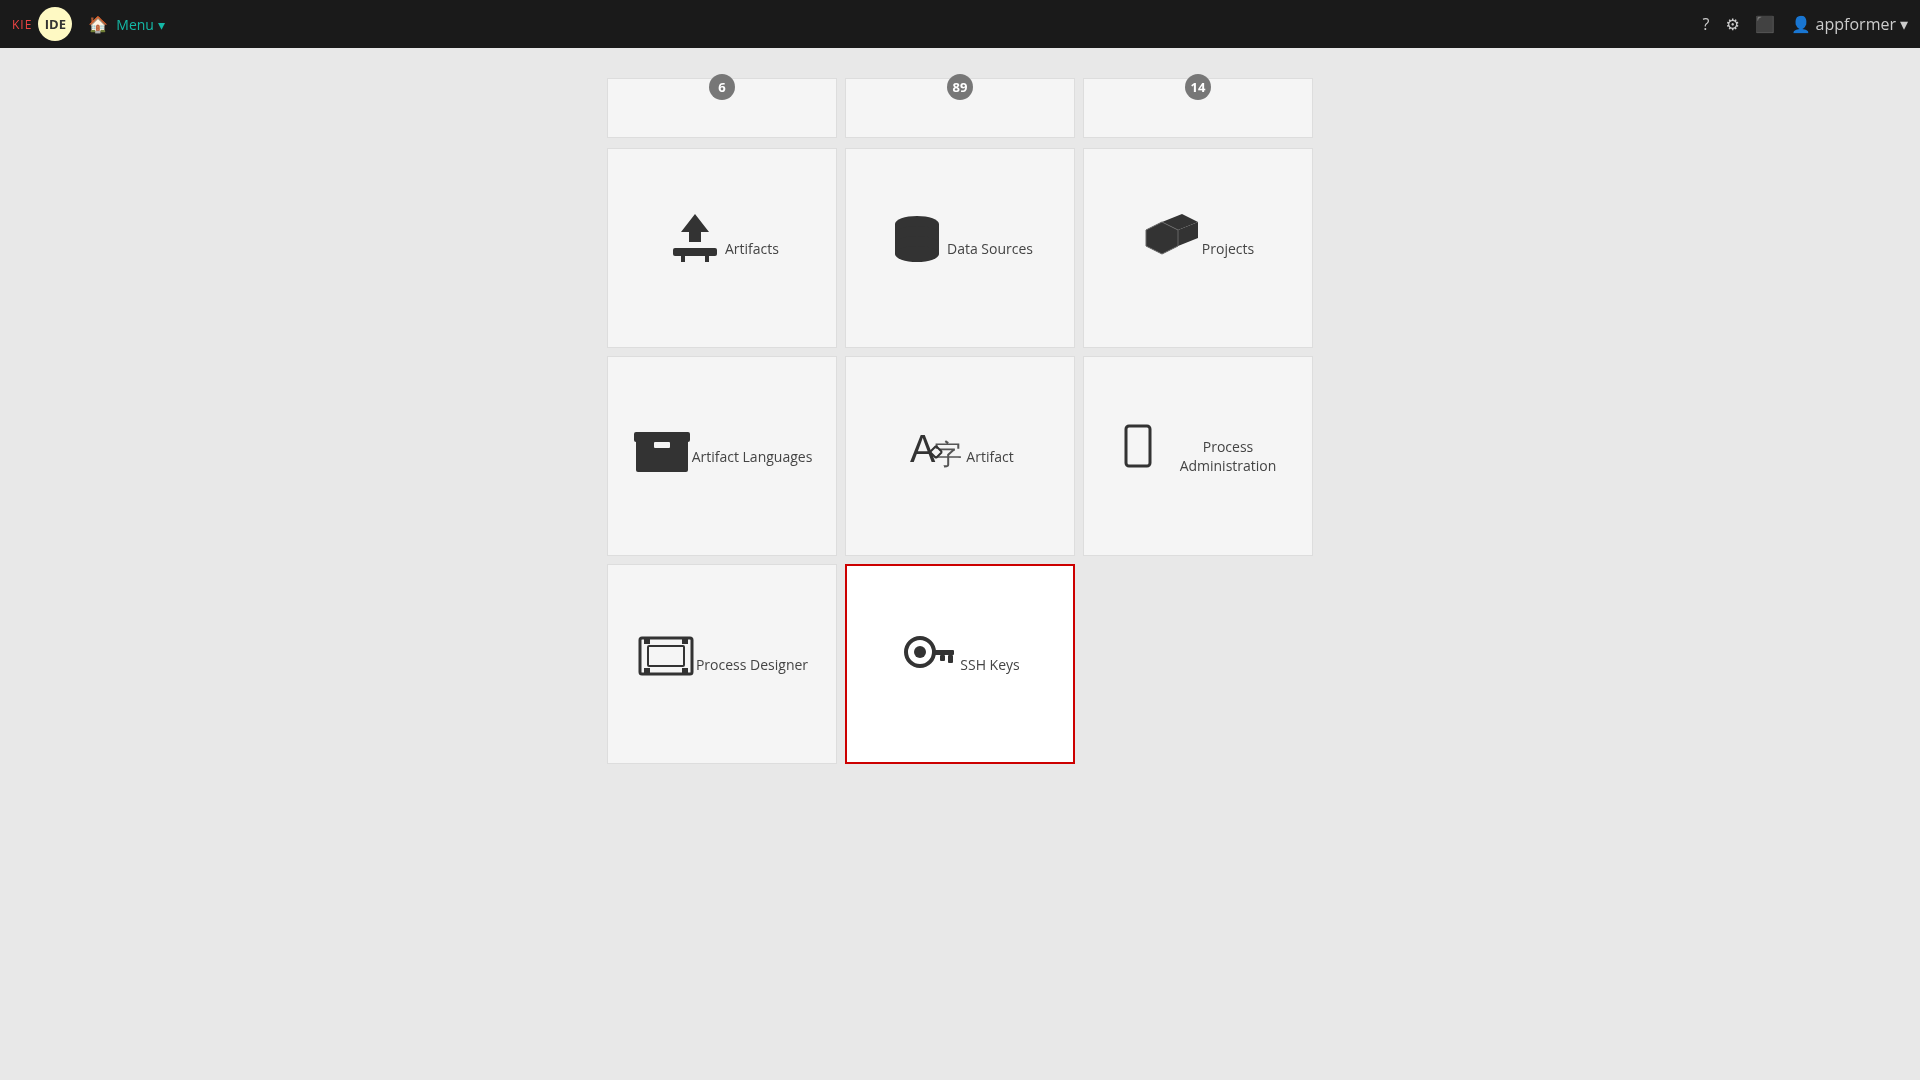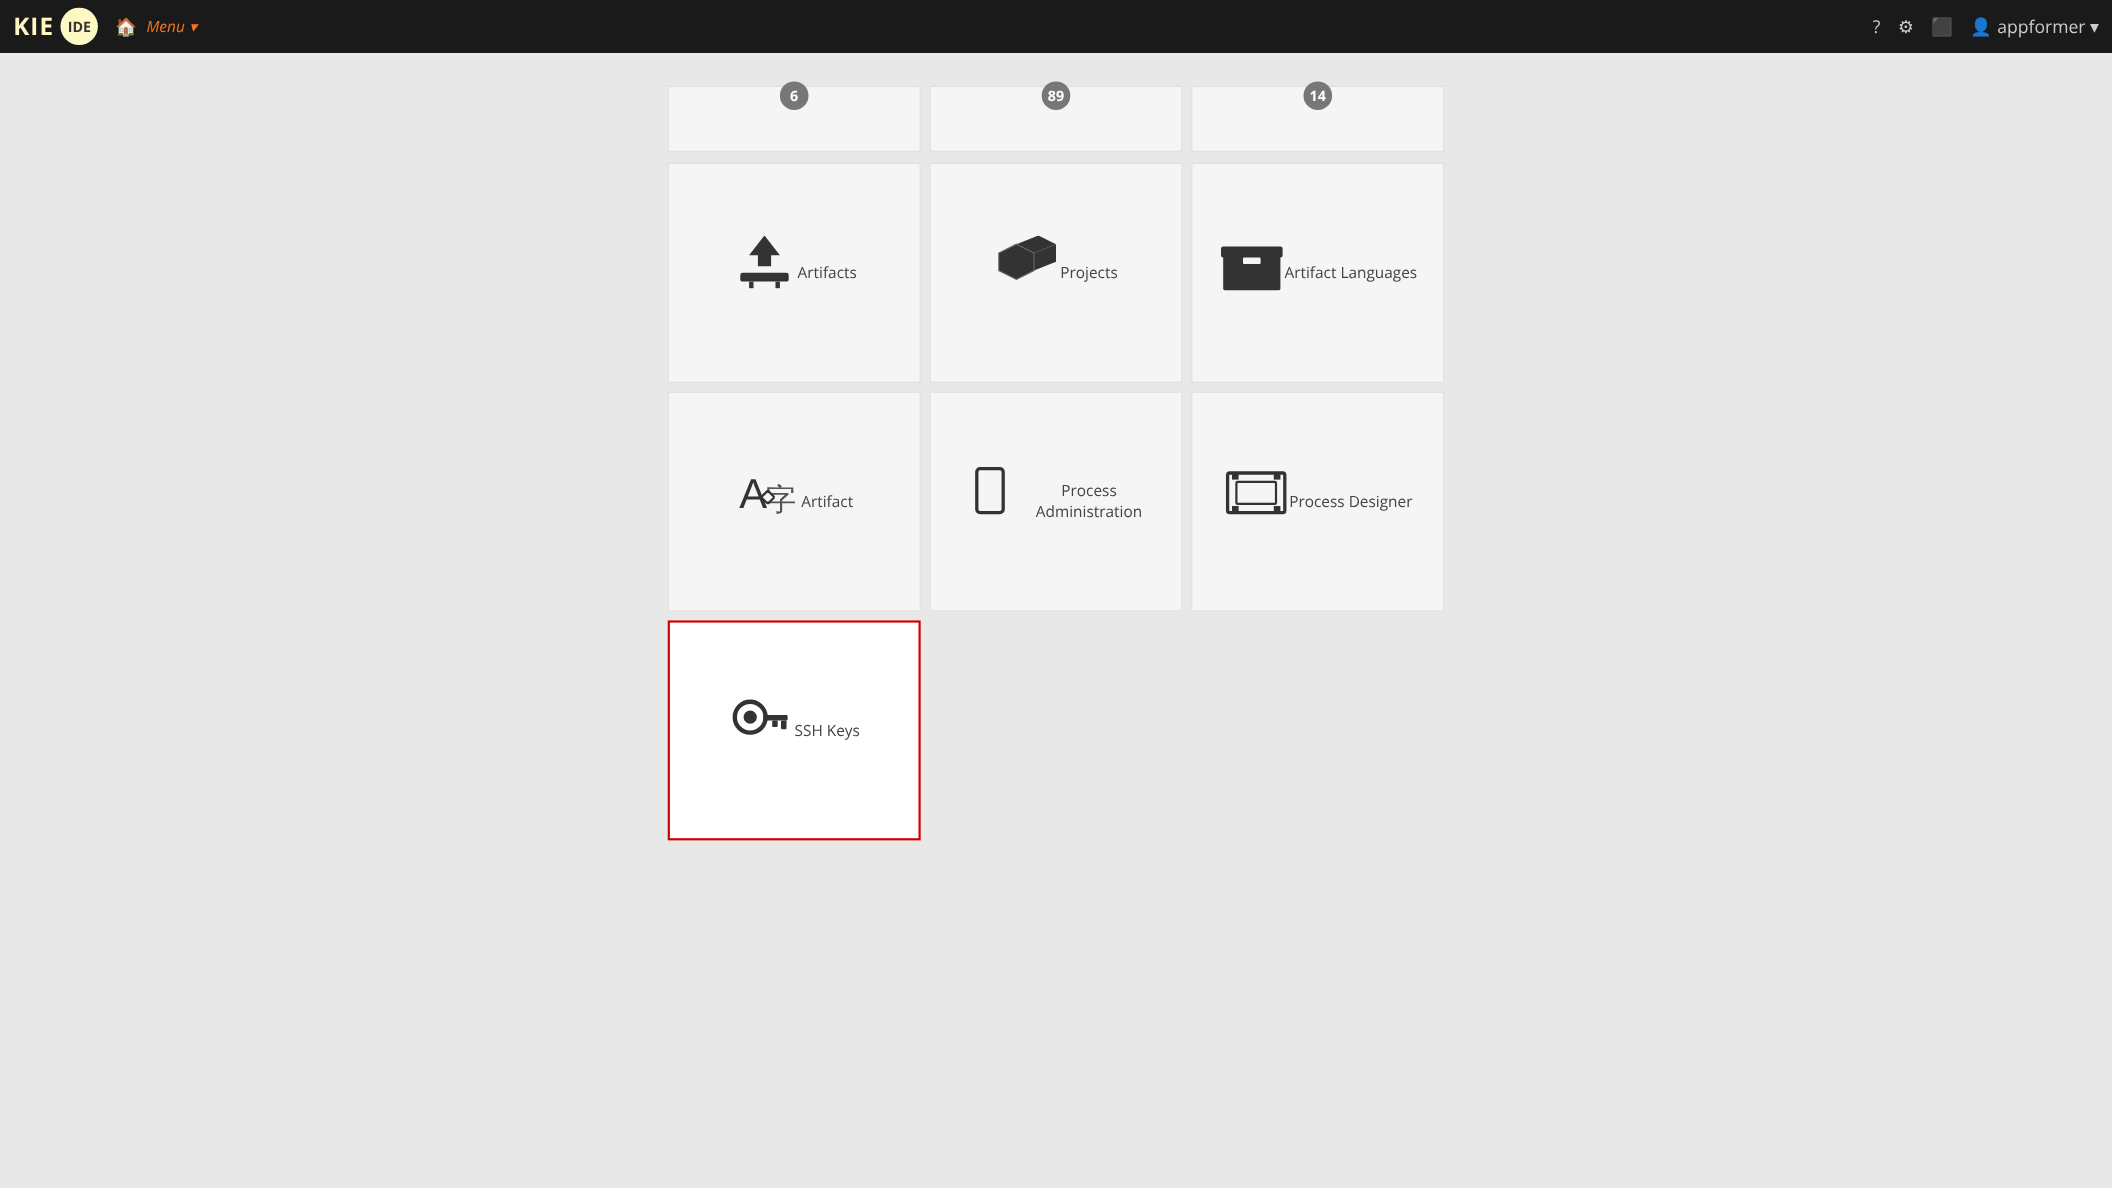--- a/index.html
+++ b/index.html
@@ -16,23 +16,23 @@
       top: 0; left: 0; right: 0;
       z-index: 100;
     }
     .navbar-brand {
       display: flex;
       align-items: center;
       gap: 6px;
       margin-right: 16px;
     }
     .kie-logo {
-      color: #fef9c3;
-      font-weight: bold;
-      font-size: 22px;
+      color: #ef4444;
+      font-weight: normal;
+      font-size: 12px;
       letter-spacing: 1px;
     }
     .ide-badge {
       background: #fef9c3;
       color: #333;
       font-weight: bold;
       font-size: 13px;
       border-radius: 50%;
       width: 34px;
       height: 34px;
@@ -40,27 +40,26 @@
       align-items: center;
       justify-content: center;
     }
     .nav-home {
       color: #ccc;
       font-size: 16px;
       margin-right: 8px;
       cursor: pointer;
     }
     .nav-menu {
-      color: #f97316;
+      color: #14b8a6;
       font-size: 14px;
       cursor: pointer;
       display: flex;
       align-items: flex-start;
       gap: 4px;
-      font-style: italic;
     }
     .nav-right {
       margin-left: auto;
       display: flex;
       align-items: center;
       gap: 16px;
       color: #ccc;
       font-size: 14px;
     }
     .nav-right span {
@@ -207,20 +206,35 @@
           <polygon points="30,0 44,18 36,18 36,28 24,28 24,18 16,18"></polygon>
 
           <rect x="8" y="34" width="44" height="8" rx="2"></rect>
           <rect x="16" y="42" width="4" height="6"></rect>
           <rect x="40" y="42" width="4" height="6"></rect>
         </svg>
       </div>
       <div class="card-label">Artifacts</div>
     </div>
 
+    <div class="grid-card">
+      <div class="card-icon">
+        <svg width="60" height="52" viewBox="0 0 60 52" fill="#333">
+
+          <ellipse cx="30" cy="10" rx="22" ry="8"></ellipse>
+          <rect x="8" y="10" width="44" height="10"></rect>
+          <ellipse cx="30" cy="20" rx="22" ry="8"></ellipse>
+          <rect x="8" y="20" width="44" height="10"></rect>
+          <ellipse cx="30" cy="30" rx="22" ry="8"></ellipse>
+          <rect x="8" y="30" width="44" height="10"></rect>
+          <ellipse cx="30" cy="40" rx="22" ry="8"></ellipse>
+        </svg>
+      </div>
+      <div class="card-label">Data Sources</div>
+    </div>
 
 
     <div class="grid-card">
       <div class="card-icon">
         <svg width="60" height="52" viewBox="0 0 60 52" fill="#333">
 
           <polygon points="20,8 36,16 36,32 20,40 4,32 4,16"></polygon>
           <polygon points="20,8 36,16 56,8 40,0"></polygon>
           <polygon points="36,16 56,8 56,24 36,32"></polygon>
           <polygon points="20,8 36,16 36,32 20,40 4,32 4,16" fill="none" stroke="#666" stroke-width="1"></polygon>

